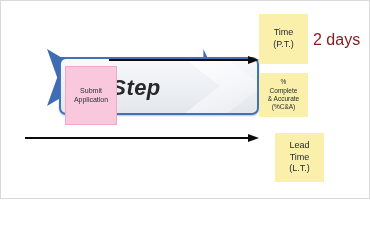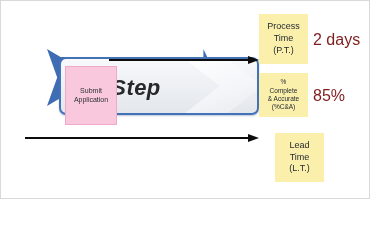--- a/index.html
+++ b/index.html
@@ -179,33 +179,31 @@
   <div class="arrow arrow-top">
     <div class="shaft"></div>
     <div class="head"></div>
   </div>
   <div class="arrow arrow-bottom">
     <div class="shaft"></div>
     <div class="head"></div>
   </div>
 
   <div class="metric m1">
-    <span>Process</span>
     <span>Time</span>
     <span>(P.T.)</span>
   </div>
   <div class="metric-value v1">2 days</div>
 
   <div class="metric m2">
     <span>%</span>
     <span>Complete</span>
     <span>&amp; Accurate</span>
     <span>(%C&amp;A)</span>
   </div>
-  <div class="metric-value v2">85%</div>
 
   <div class="metric m3">
     <span>Lead</span>
     <span>Time</span>
     <span>(L.T.)</span>
   </div>
 
 </div>
 
 </body></html>

